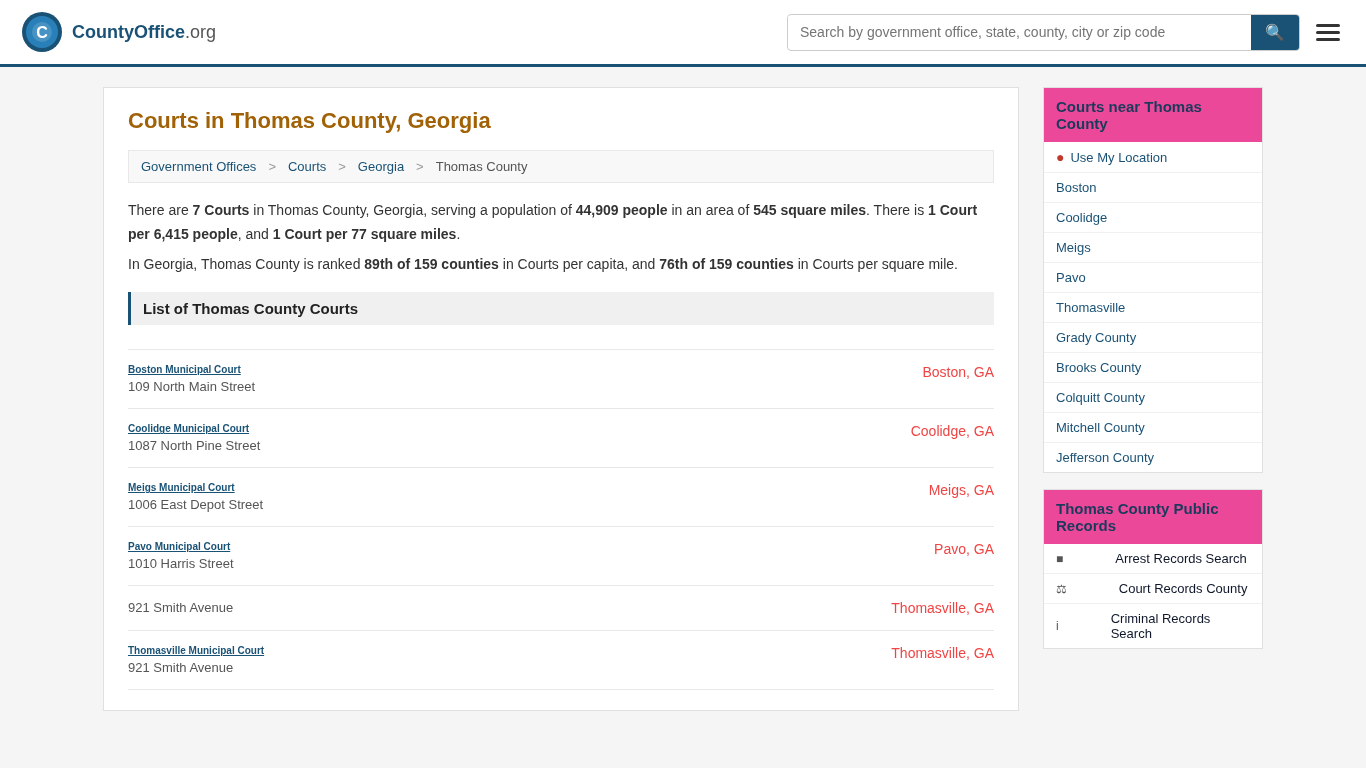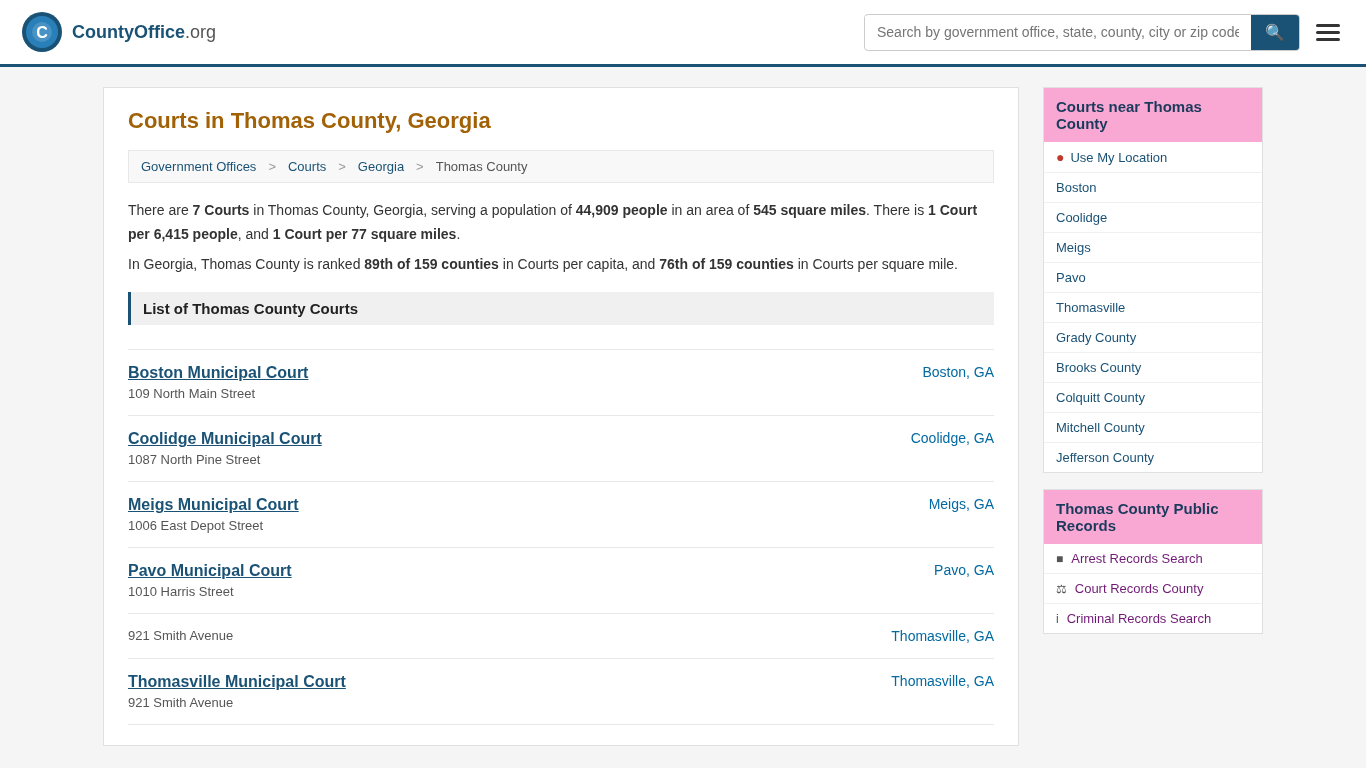--- a/index.html
+++ b/index.html
@@ -27,21 +27,21 @@
       display: flex;
       align-items: center;
       gap: 10px;
     }
     .search-bar {
       display: flex;
       align-items: center;
       border: 1px solid #ccc;
       border-radius: 4px;
       overflow: hidden;
-      width: 436px;
+      width: 513px;
     }
     .search-bar input {
       border: none;
       outline: none;
       padding: 8px 12px;
       font-size: 14px;
       width: 100%;
       color: #555;
     }
     .search-btn {
@@ -151,48 +151,48 @@
       padding: 14px 0;
       display: flex;
       justify-content: space-between;
       align-items: flex-start;
     }
     .court-item:last-child {
       border-bottom: 1px solid #e8e8e8;
     }
     .court-left { flex: 1; }
     .court-name {
-      font-size: 16px;
+      font-size: 10px;
       font-weight: bold;
       color: #1a5276;
       text-decoration: underline;
       cursor: pointer;
       margin-bottom: 4px;
       display: block;
     }
     .court-address {
       font-size: 13px;
       color: #555;
     }
     .court-location {
       font-size: 14px;
-      color: #0369a1;
+      color: #ef4444;
       text-align: right;
       white-space: nowrap;
       padding-left: 20px;
     }
 
     
     .sidebar-section {
       background: #fff;
       border: 1px solid #e0e0e0;
       margin-bottom: 16px;
     }
     .sidebar-section-title {
-      background: #f9a8d4;
+      background: #ec4899;
       padding: 10px 12px;
       font-size: 15px;
       font-weight: bold;
       color: #1a3a5c;
     }
     .sidebar-item {
       padding: 7px 12px;
       border-bottom: 1px solid #f0f0f0;
       font-size: 13px;
     }
@@ -215,22 +215,23 @@
     .sidebar-record-item {
       padding: 7px 12px;
       border-bottom: 1px solid #f0f0f0;
       font-size: 13px;
       display: flex;
       align-items: center;
       gap: 8px;
     }
     .sidebar-record-item:last-child { border-bottom: none; }
     .sidebar-record-item a {
-      color: #701a75;
+      color: #0f172a;
       text-decoration: none;
+      margin-left: 44px;
     }
     .record-icon {
       font-size: 12px;
       color: #555;
     }
   </style>
 </head>
 <body>
 
 <header class="header">

